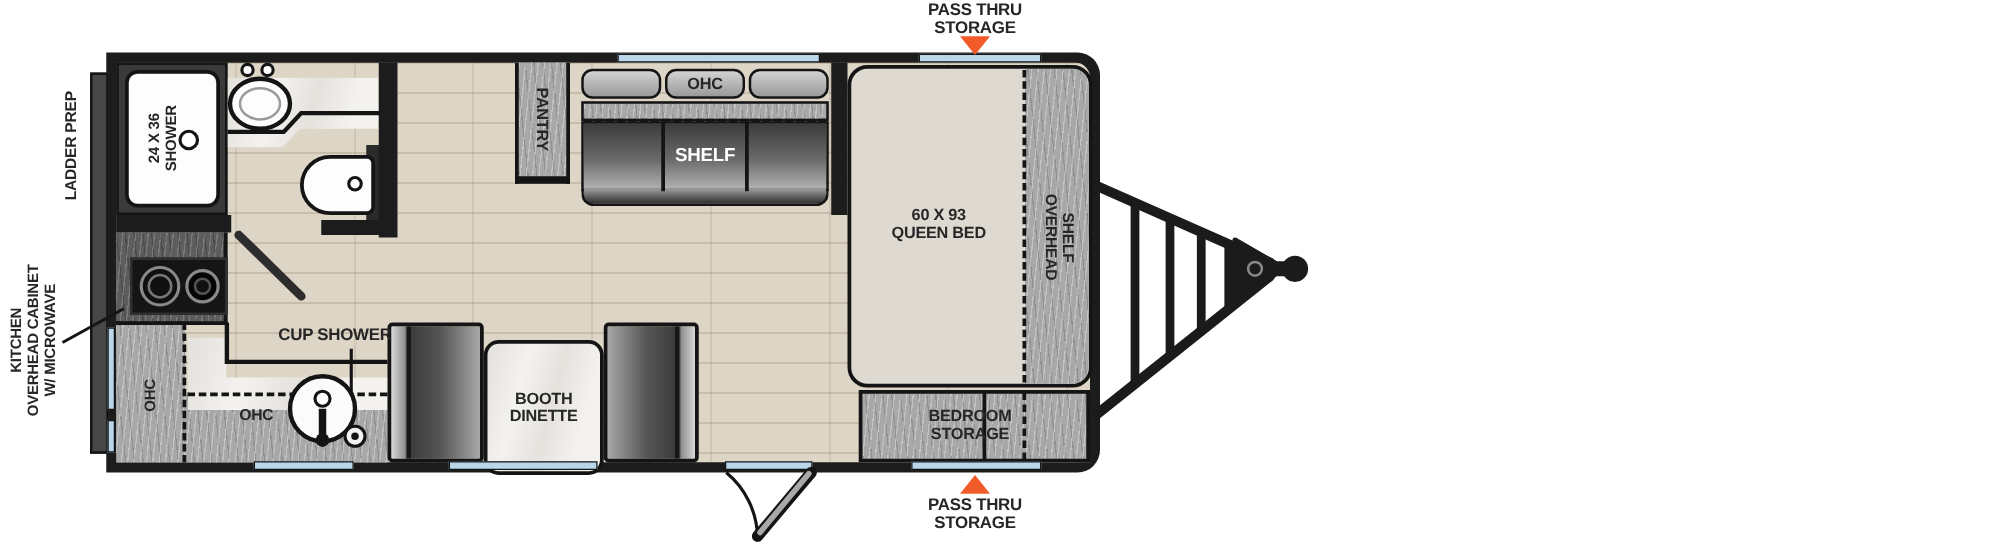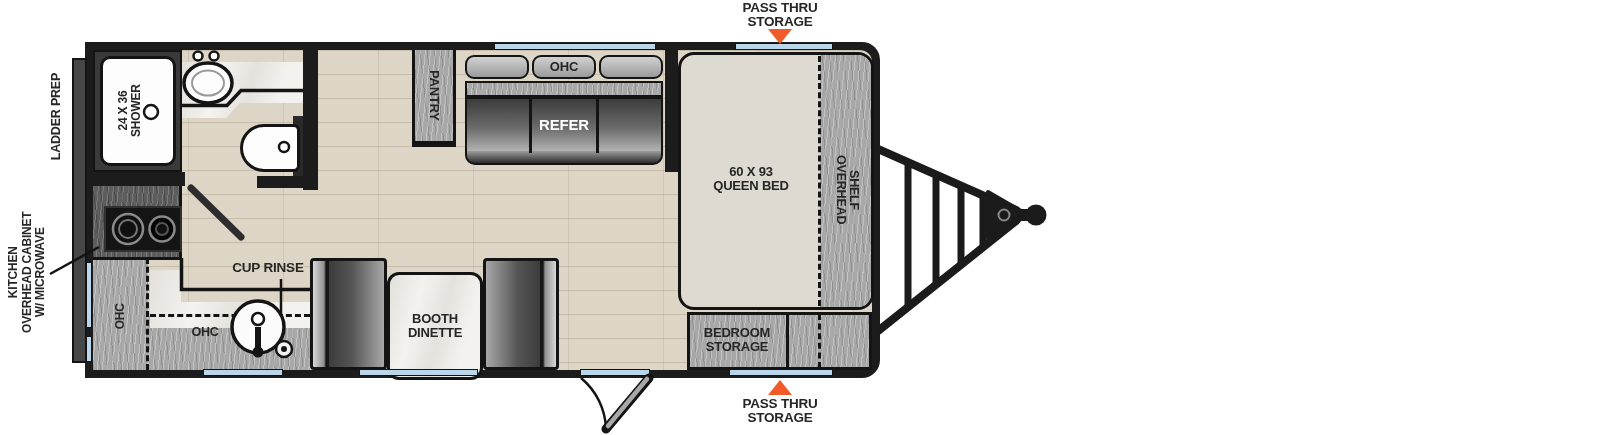--- a/index.html
+++ b/index.html
@@ -73,21 +73,21 @@
   <div class="abs furn" style="left:104px; top:206px; width:78px; height:46px; background:#151515; border:2px solid #303030; z-index:12;"></div>
   <div class="abs grain furn" style="left:93px; top:260px; width:55px; height:110px;"></div>
   <div class="abs marble furn" style="left:150px; top:258px; width:160px; height:58px; z-index:11;
        clip-path: polygon(0 0, 31px 0, 31px 32px, 160px 32px, 160px 58px, 0 58px);"></div>
   <div class="abs grain furn" style="left:148px; top:316px; width:162px; height:54px;"></div>
   <div class="abs dash-h" style="left:93px; top:257px; width:55px;"></div>
   <div class="abs dash-v" style="left:146px; top:258px; height:112px;"></div>
   <div class="abs dash-h" style="left:150px; top:314px; width:160px;"></div>
   <div class="lbl rot-ccw" style="left:85px; top:310px; width:70px; font-size:12px;">OHC</div>
   <div class="lbl" style="left:175px; top:326px; width:60px; font-size:12.5px;">OHC</div>
-  <div class="lbl" style="left:218px; top:261px; width:100px; font-size:13.5px;">CUP RINSE</div>
+  <div class="lbl" style="left:218px; top:261px; width:100px; font-size:13.5px;">CUP SHOWER</div>
 
   <div class="abs furn" style="left:310px; top:258px; width:77px; height:112px; border:3px solid #141414; border-radius:4px;
        background:linear-gradient(90deg,#d8d8d8 0,#909090 11px,#161616 13px,#161616 16px,#3c3c3c 16px,#555 55%,#a8a8a8 100%);"></div>
   <div class="abs furn" style="left:483px; top:258px; width:76px; height:112px; border:3px solid #141414; border-radius:4px;
        background:linear-gradient(270deg,#d8d8d8 0,#909090 11px,#161616 13px,#161616 16px,#3c3c3c 16px,#555 55%,#a8a8a8 100%);"></div>
   <div class="abs marble flexc" style="left:387px; top:260px; width:96px; height:108px; border:3.5px solid #141414; border-radius:12px; z-index:12;">
     <span class="lbl" style="position:static; font-size:13px;">BOOTH
 DINETTE</span>
   </div>
 
@@ -97,42 +97,42 @@
 
   <div class="abs flexc furn" style="left:465px; top:55px; width:64px; height:24px; background:linear-gradient(180deg,#d2d2d2,#9a9a9a); border:2.5px solid #141414; border-radius:9px;"></div>
   <div class="abs flexc furn" style="left:532px; top:55px; width:64px; height:24px; background:linear-gradient(180deg,#d2d2d2,#9a9a9a); border:2.5px solid #141414; border-radius:9px;">
     <span class="lbl" style="position:static; font-size:13px;">OHC</span>
   </div>
   <div class="abs flexc furn" style="left:599px; top:55px; width:64px; height:24px; background:linear-gradient(180deg,#d2d2d2,#9a9a9a); border:2.5px solid #141414; border-radius:9px;"></div>
   <div class="abs grain furn" style="left:465px; top:81px; width:198px; height:16px; border:2px solid #141414;"></div>
   <div class="abs dash-h" style="left:467px; top:95px; width:194px;"></div>
   <div class="abs flexc furn" style="left:465px; top:97px; width:198px; height:56px; border:2.5px solid #141414;
        background:linear-gradient(180deg,#3c3c3c 0%,#6a6a6a 55%,#b2b2b2 100%);">
-    <span class="lbl" style="position:static; color:#fff; font-size:15px;">REFER</span>
+    <span class="lbl" style="position:static; color:#fff; font-size:15px;">SHELF</span>
   </div>
   <div class="abs furn" style="left:529px; top:97px; width:3px; height:56px; background:#141414; z-index:12;"></div>
   <div class="abs furn" style="left:596px; top:97px; width:3px; height:56px; background:#141414; z-index:12;"></div>
   <div class="abs furn" style="left:465px; top:151px; width:198px; height:14px; border:2.5px solid #141414; border-top:none; border-radius:0 0 10px 10px;
        background:linear-gradient(180deg,#9c9c9c,#2c2c2c);"></div>
   <div class="abs wall" style="left:665px; top:50px; width:13px; height:122px; z-index:13;"></div>
 
   <div class="abs furn" style="left:678px; top:52px; width:196px; height:258px; background:#dedad1; border:3.5px solid #141414; border-radius:16px;"></div>
   <div class="abs grain furn" style="left:820px; top:55px; width:51px; height:252px; border-radius:0 13px 13px 0; z-index:11;"></div>
   <div class="abs dash-v" style="left:818px; top:56px; height:250px;"></div>
   <div class="lbl" style="left:690px; top:165px; width:122px; font-size:13px;">60 X 93
 QUEEN BED</div>
   <div class="abs flexc" style="left:824px; top:120px; width:46px; height:140px; z-index:40;">
     <span class="lbl vert-cw" style="position:static; font-size:12.5px;">OVERHEAD
 SHELF</span>
   </div>
 
   <div class="abs grain furn" style="left:687px; top:312px; width:185px; height:58px; border:3px solid #141414;"></div>
   <div class="abs furn" style="left:786px; top:312px; width:3px; height:58px; background:#141414; z-index:12;"></div>
   <div class="abs dash-v" style="left:818px; top:314px; height:54px;"></div>
-  <div class="lbl" style="left:687px; top:326px; width:100px; font-size:13px;">BEDROOM
+  <div class="lbl" style="left:726px; top:326px; width:100px; font-size:13px;">BEDROOM
 STORAGE</div>
 
   <div class="lbl" style="left:710px; top:1px; width:140px; font-size:13.5px;">PASS THRU
 STORAGE</div>
   <div class="abs tri-down" style="left:768px; top:29px;"></div>
   <div class="abs tri-up" style="left:768px; top:380px;"></div>
   <div class="lbl" style="left:710px; top:397px; width:140px; font-size:13.5px;">PASS THRU
 STORAGE</div>
 
   <svg class="overlay" width="1600" height="435" viewBox="0 0 1600 435">

